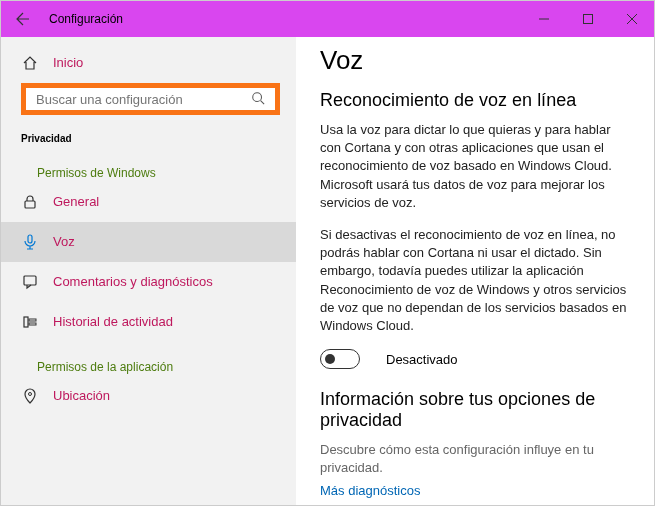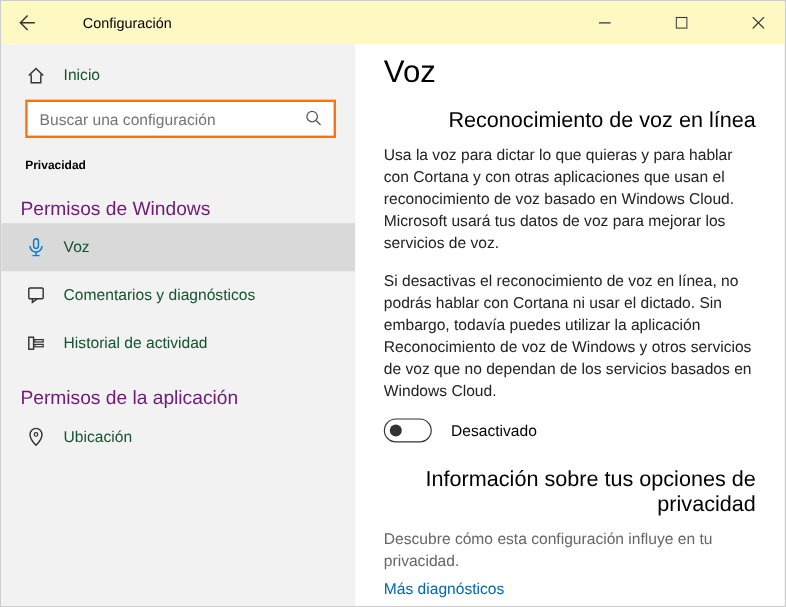--- a/index.html
+++ b/index.html
@@ -10,22 +10,21 @@
     background: #fff;
     width: 655px;
     height: 506px;
     overflow: hidden;
     border: 1px solid #ccc;
   }
   .titlebar {
     display: flex;
     align-items: center;
     height: 36px;
-    background: #fef9c3;
-    gap: 20px;
+    background: #d946ef;
   }
   .titlebar .back {
     width: 44px; height: 36px;
     display:flex; align-items:center; justify-content:center;
     font-size: 16px;
   }
   .titlebar .title {
     flex: 0 0 auto;
     font-size: 12px;
     padding-left: 4px;
@@ -55,40 +54,40 @@
     gap: 14px;
   }
   .row .icon {
     width: 18px; height: 18px;
     display:flex; align-items:center; justify-content:center;
     flex-shrink:0;
     color:#333;
   }
   .row .label {
     font-size: 13px;
-    color:#14532d;
+    color:#be185d;
     line-height: 1.25;
   }
   .row.selected {
     background: #d9d9d9;
   }
   .row.selected .icon { color: #0078d4; }
   .catlabel {
     font-size: 10px;
     font-weight: 600;
     padding: 8px 20px 4px 20px;
   }
   .sechdr {
-    font-size: 16px;
-    color: #701a75;
-    padding: 18px 20px 2px 16px;
+    font-size: 12px;
+    color: #4d7c0f;
+    padding: 18px 20px 2px 36px;
   }
   .searchbox {
     margin: 0 16px 10px 20px;
-    border: 2px solid #f97316;
+    border: 5px solid #f97316;
     background:#fff;
     height: 32px;
     display:flex; align-items:center;
     padding: 0 8px 0 10px;
   }
   .searchbox input {
     border:none; outline:none;
     flex:1;
     font-size: 13px;
     background:transparent;
@@ -105,31 +104,30 @@
   .content h1 {
     font-size: 26px;
     font-weight: 400;
     margin-bottom: 14px;
   }
   .content h2 {
     font-size: 18px;
     font-weight: 400;
     margin-bottom: 10px;
     margin-top: 6px;
-    text-align: right;
   }
   .content p {
     font-size: 13px;
     color:#222;
     line-height: 1.4;
     margin-bottom: 14px;
   }
   .content p.dim { color:#666; margin-bottom:4px;}
   .toggle-row {
-    display:flex; align-items:center; gap:16px;
+    display:flex; align-items:center; gap:26px;
     margin: 8px 0 20px 0;
   }
   .toggle {
     width: 40px; height:20px;
     border: 1px solid #333; border-radius: 10px;
     position:relative;
     background:#fff;
   }
   .toggle .knob {
     width:10px; height:10px; border-radius:50%;
@@ -186,20 +184,29 @@
             <circle cx="7" cy="7" r="5" stroke="currentColor" stroke-width="1.2" fill="none"></circle>
             <path d="M11 11 L15 15" stroke="currentColor" stroke-width="1.2"></path>
           </svg>
       </span>
     </div>
 
     <div class="catlabel">Privacidad</div>
 
     <div class="sechdr">Permisos de Windows</div>
 
+    <div class="row">
+      <span class="icon">
+        <svg width="16" height="16" viewBox="0 0 16 16">
+            <rect x="3" y="7" width="10" height="7" rx="1" stroke="currentColor" stroke-width="1.2" fill="none"></rect>
+            <path d="M5 7 V5 a3 3 0 0 1 6 0 V7" stroke="currentColor" stroke-width="1.2" fill="none"></path>
+          </svg>
+      </span>
+      <span class="label">General</span>
+    </div>
 
     <div class="row selected">
       <span class="icon">
         <svg width="16" height="16" viewBox="0 0 16 16">
             <rect x="6" y="1" width="4" height="8" rx="2" stroke="currentColor" stroke-width="1.2" fill="none"></rect>
             <path d="M3 7 a5 5 0 0 0 10 0 M8 12 V15 M5 15 H11" stroke="currentColor" stroke-width="1.2" fill="none"></path>
           </svg>
       </span>
       <span class="label">Voz</span>
     </div>

